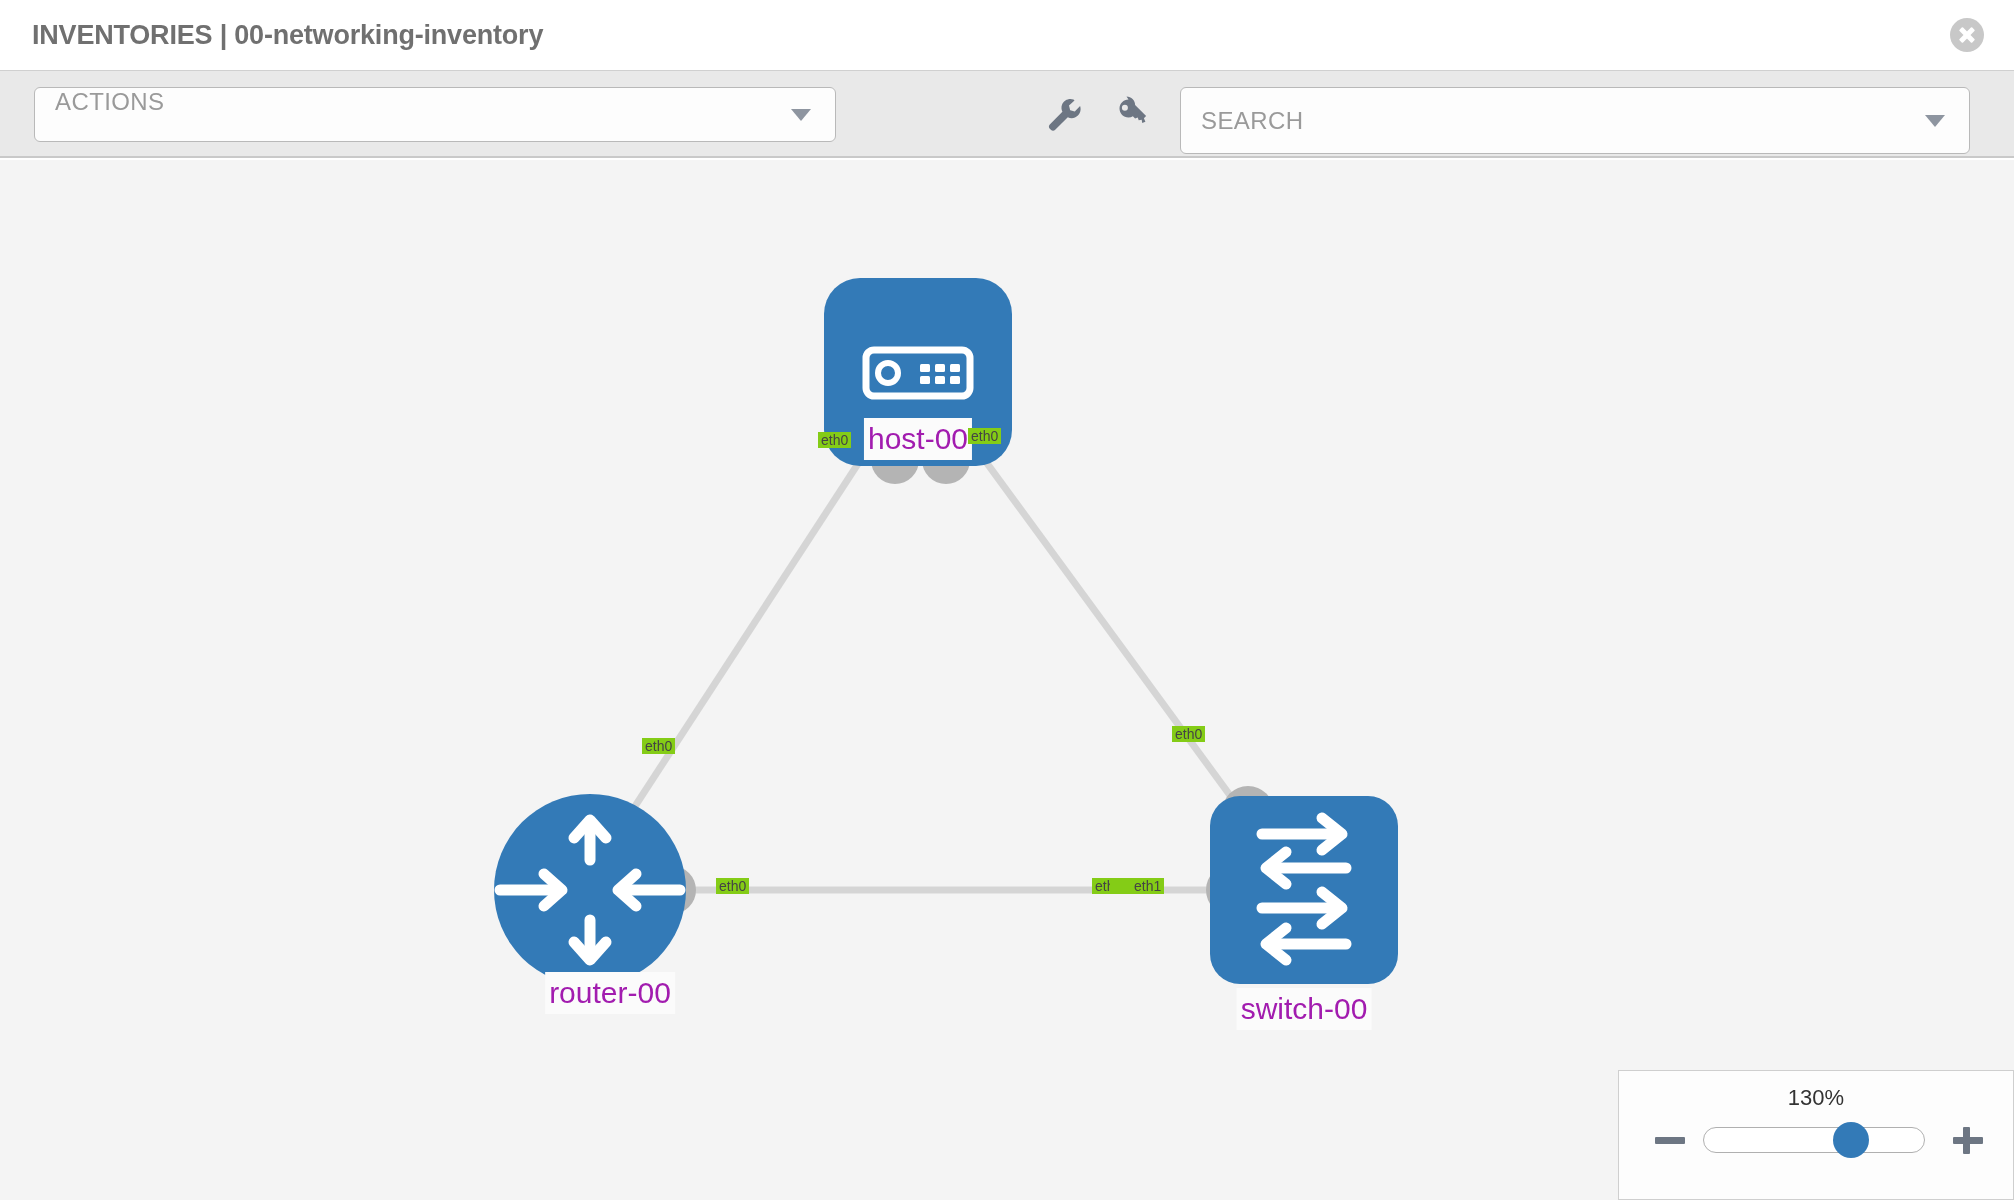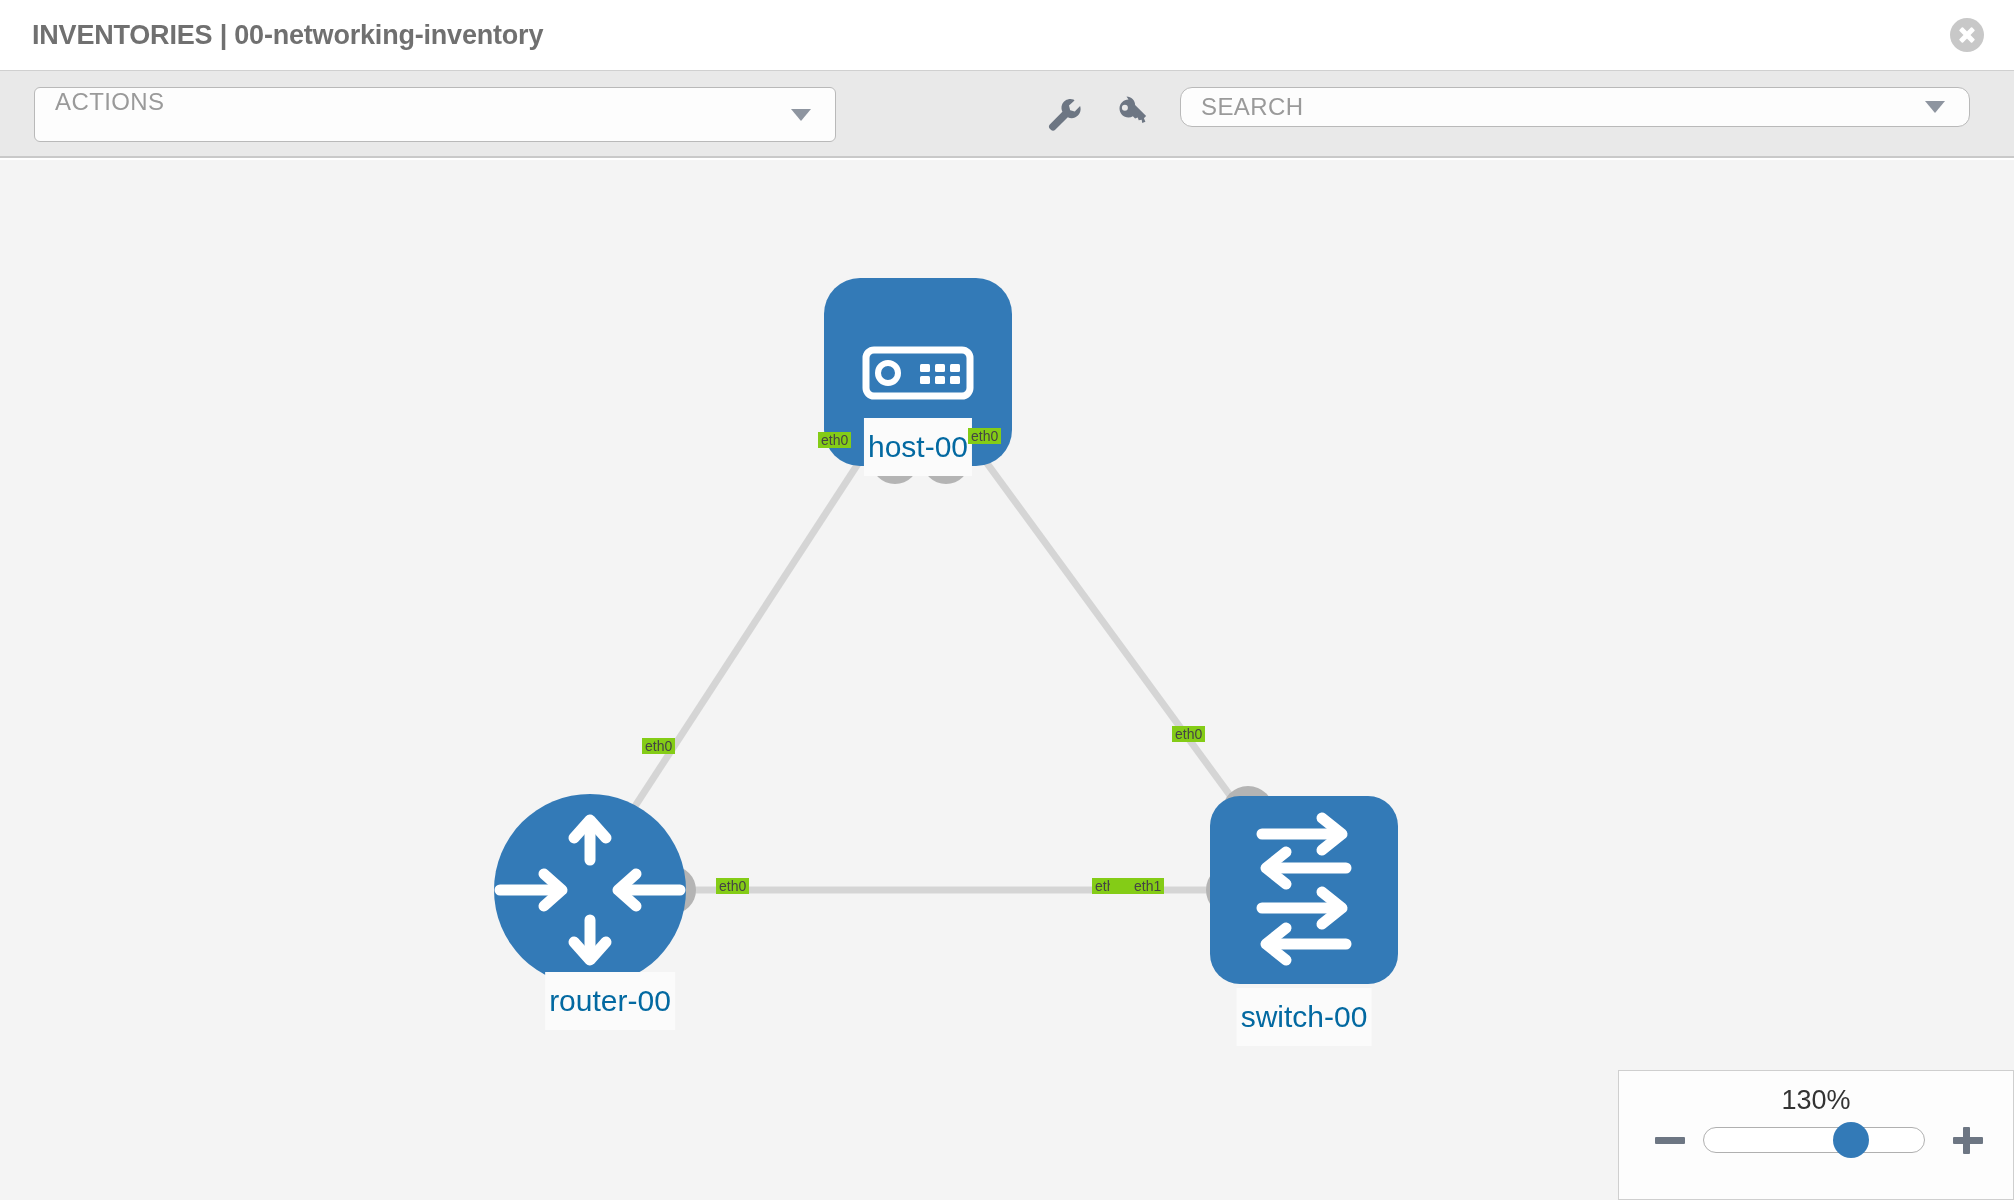--- a/index.html
+++ b/index.html
@@ -76,24 +76,24 @@
     position: absolute; top: 22px;
     width: 44px; height: 44px;
     cursor: pointer;
   }
   .wrench-icon { left: 1042px; }
   .key-icon    { left: 1110px; }
   .tool-icon svg { width: 44px; height: 44px; display: block; }
 
   .search-box {
     position: absolute; left: 1180px; top: 16px;
-    width: 790px; height: 40px;
+    width: 790px; height: 67px;
     background: #fdfdfd;
     border: 1px solid #b9b9b9;
-    border-radius: 12px;
+    border-radius: 6px;
     display: flex; align-items: center;
     cursor: text;
   }
   .search-placeholder {
     margin-left: 20px;
     font-size: 24px; color: #9a9a9a;
     letter-spacing: 0.4px;
   }
 
   
@@ -102,23 +102,23 @@
     width: 2014px; height: 1040px;
     background: #f4f4f4;
     overflow: hidden;
   }
   .topology-svg { position: absolute; left: 0; top: 0; width: 2014px; height: 1040px; }
 
   
   .node-label {
     position: absolute;
     font-size: 30px;
-    color: #0369a1;
+    color: #a21caf;
     background: #fbfbfb;
-    padding: 12px 4px;
+    padding: 4px 4px;
     white-space: nowrap;
     transform: translateX(-50%);
     pointer-events: none;
   }
   .iface-label {
     position: absolute;
     font-size: 14px;
     color: #444444;
     background: #84cc16;
     padding: 0 3px;
@@ -129,21 +129,21 @@
   
   .zoom-panel {
     position: absolute; right: 0; bottom: 0;
     width: 396px; height: 130px;
     background: #fdfdfd;
     border: 1px solid #cfcfcf;
   }
   .zoom-value {
     position: absolute; top: 14px; left: 0; right: 0;
     text-align: center;
-    font-size: 27px;
+    font-size: 22px;
     color: #333333;
   }
   .zoom-minus, .zoom-plus {
     position: absolute; top: 52px;
     width: 34px; height: 34px;
     cursor: pointer;
   }
   .zoom-minus { left: 34px; }
   .zoom-plus  { right: 28px; }
   .zoom-minus::before, .zoom-plus::before {

